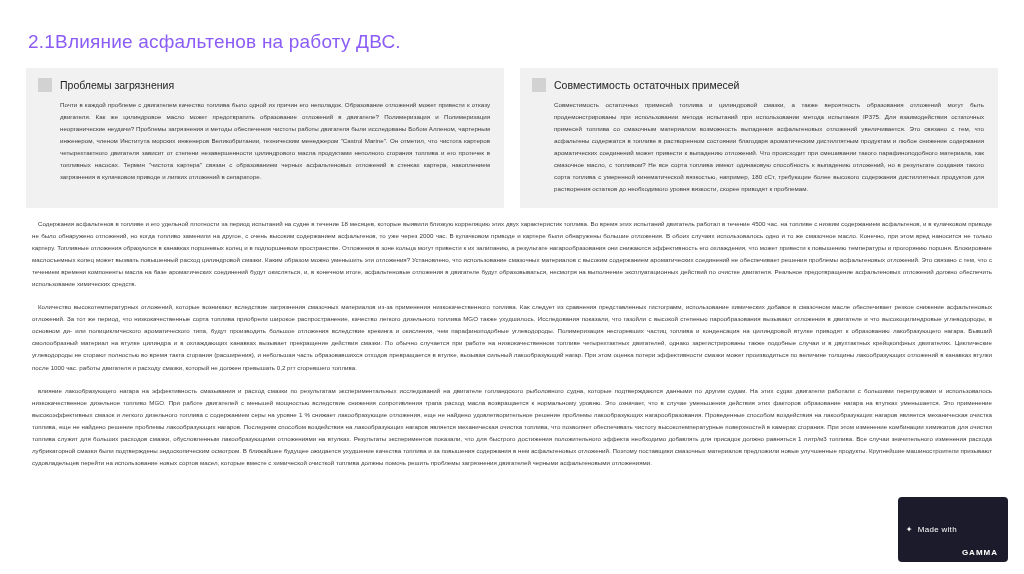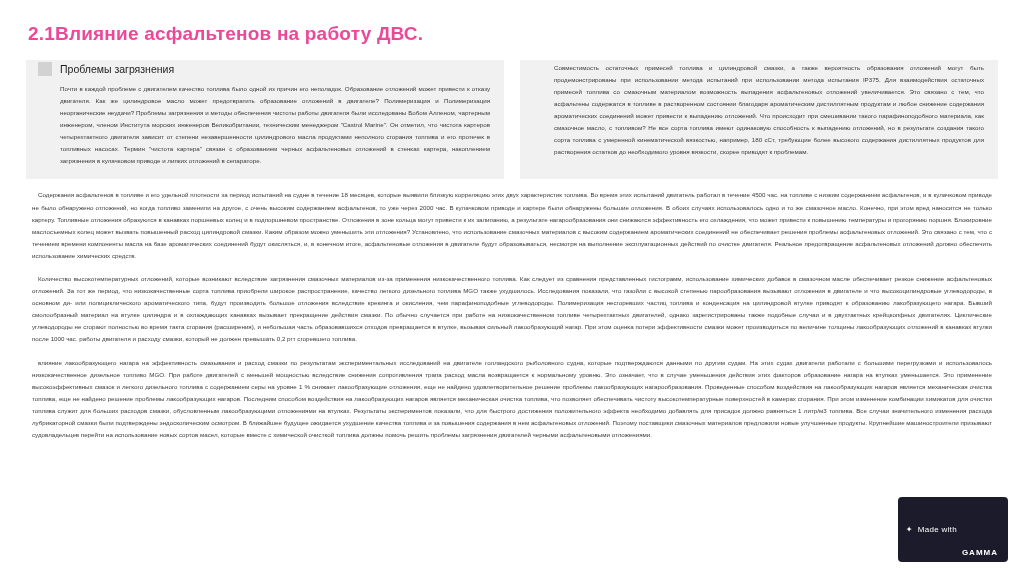--- a/index.html
+++ b/index.html
@@ -16,35 +16,35 @@
   }
   .slide {
     position: relative;
     width: 1024px;
     height: 574px;
     box-sizing: border-box;
     padding: 20px 26px 10px 26px;
   }
   .slide-title {
     font-size: 19px;
-    font-weight: 700;
-    color: #ec4899;
+    font-weight: 400;
+    color: #8b5cf6;
     letter-spacing: 0.2px;
-    margin: 2px 0 14px 2px;
+    margin: 10px 0 14px 2px;
     line-height: 1.25;
   }
   .two-col {
     display: flex;
     gap: 16px;
     margin-bottom: 10px;
   }
   .card {
     flex: 1 1 0;
     background: #f1f1f1;
-    padding: 2px 12px 12px 12px;
+    padding: 10px 12px 12px 12px;
     box-sizing: border-box;
   }
   .card-head {
     display: flex;
     align-items: center;
     gap: 8px;
     margin-bottom: 7px;
   }
   .card-mark {
     width: 14px;
@@ -113,20 +113,24 @@
 
     <div class="card">
       <div class="card-head">
         <span class="card-mark"></span>
         <span class="card-title">Проблемы загрязнения</span>
       </div>
       <div class="card-body">Почти в каждой проблеме с двигателем качество топлива было одной из причин его неполадок. Образование отложений может привести к отказу двигателя. Как же цилиндровое масло может предотвратить образование отложений в двигателе? Полимеризация и Полимеризация неорганические неудачи? Проблемы загрязнения и методы обеспечения чистоты работы двигателя были исследованы Бобом Алленом, чартерным инженером, членом Института морских инженеров Великобритании, техническим менеджером "Castrol Marine". Он отметил, что чистота картеров четырехтактного двигателя зависит от степени незавершенности цилиндрового масла продуктами неполного сгорания топлива и его протечек в топливных насосах. Термин "чистота картера" связан с образованием черных асфальтеновых отложений в стенках картера, накоплением загрязнения в кулачковом приводе и липких отложений в сепараторе.</div>
     </div>
 
     <div class="card">
+      <div class="card-head">
+        <span class="card-mark"></span>
+        <span class="card-title">Совместимость остаточных примесей</span>
+      </div>
       <div class="card-body">Совместимость остаточных примесей топлива и цилиндровой смазки, а также вероятность образования отложений могут быть продемонстрированы при использовании метода испытаний при использовании метода испытания IP375. Для взаимодействия остаточных примесей топлива со смазочным материалом возможность выпадения асфальтеновых отложений увеличивается. Это связано с тем, что асфальтены содержатся в топливе в растворенном состоянии благодаря ароматическим дистиллятным продуктам и любое снижение содержания ароматических соединений может привести к выпадению отложений. Что происходит при смешивании такого парафиноподобного материала, как смазочное масло, с топливом? Не все сорта топлива имеют одинаковую способность к выпадению отложений, но в результате создания такого сорта топлива с умеренной кинематической вязкостью, например, 180 сСт, требующие более высокого содержания дистиллятных продуктов для растворения остатков до необходимого уровня вязкости, скорее приводят к проблемам.</div>
     </div>
 
   </div>
 
   <p class="para indent">Содержания асфальтенов в топливе и его удельной плотности за период испытаний на судне в течение 18 месяцев, которые выявили близкую корреляцию этих двух характеристик топлива. Во время этих испытаний двигатель работал в течение 4500 час. на топливе с низким содержанием асфальтенов, и в кулачковом приводе не было обнаружено отложений, но когда топливо заменили на другое, с очень высоким содержанием асфальтенов, то уже через 2000 час. В кулачковом приводе и картере были обнаружены большие отложения. В обоих случаях использовалось одно и то же смазочное масло. Конечно, при этом вред наносится не только картеру. Топливные отложения образуются в канавках поршневых колец и в подпоршневом пространстве. Отложения в зоне кольца могут привести к их залипанию, а результате нагарообразования они снижаются эффективность его охлаждения, что может привести к повышению температуры и прогорянию поршня. Блокировние маслосъемных колец может вызвать повышенный расход цилиндровой смазки. Каким образом можно уменьшить эти отложения? Установлено, что использование смазочных материалов с высоким содержанием ароматических соединений не обеспечивает решения проблемы асфальтеновых отложений. Это связано с тем, что с течением времени компоненты масла на базе ароматических соединений будут окисляться, и, в конечном итоге, асфальтеновые отложения в двигателе будут образовываться, несмотря на выполнение эксплуатационных действий по очистке двигателя. Реальное предотвращение асфальтеновых отложений должно обеспечить использование химических средств.</p>
   <p class="para indent">Количество высокотемпературных отложений, которые возникают вследствие загрязнения смазочных материалов из-за применения низкокачественного топлива. Как следует из сравнения представленных гистограмм, использование химических добавок в смазочном масле обеспечивает резкое снижение асфальтеновых отложений. За тот же период, что низкокачественные сорта топлива приобрели широкое распространение, качество легкого дизельного топлива MGO также ухудшилось. Исследования показали, что газойли с высокой степенью парообразования вызывают отложения в двигателе и что высокоцилиндровые углеводороды, в основном ди- или полициклического ароматического типа, будут производить большое отложения вследствие крекинга и окисления, чем парафиноподобные углеводороды. Полимеризация несгоревших частиц топлива и конденсация на цилиндровой втулке приводят к образованию лакобразующего нагара. Бывший смолообразный материал на втулке цилиндра и в охлаждающих канавках вызывает прекращение действия смазки. По обычно случается при работе на низкокачественном топливе четырехтактных двигателей, однако зарегистрированы также подобные случаи и в двухтактных крейцкопфных двигателях. Циклические углеводороды не сгорают полностью во время такта сгорания (расширения), и небольшая часть образовавшихся отходов превращается в втулке, вызывая сильный лакообразующий нагар. При этом оценка потери эффективности смазки может производиться по величине толщины лакообразующих отложений в канавках втулки после 1000 час. работы двигателя и расходу смазки, который не должен превышать 0,2 ргт сгоревшего топлива.</p>
   <p class="para indent">влияние лакообразующего нагара на эффективность смазывания и расход смазки по результатам экспериментальных исследований на двигателе голландского рыболовного судна, которые подтверждаются данными по другим судам. На этих судах двигатели работали с большими перегрузками и использовалось низкокачественное дизельное топливо MGO. При работе двигателей с меньшей мощностью вследствие снижения сопротивления трапа расход масла возвращается к нормальному уровню. Это означает, что в случае уменьшения действия этих факторов образование нагара на втулках уменьшается. Это применение высокоэффективных смазок и легкого дизельного топлива с содержанием серы на уровне 1 % снижает лакообразующие отложения, еще не найдено удовлетворительное решение проблемы лакообразующих нагарообразования. Проведенные способом воздействия на лакообразующих нагаров является механическая очистка топлива, еще не найдено решение проблемы лакообразующих нагаров. Последним способом воздействия на лакообразующих нагаров является механическая очистка топлива, что позволяет обеспечивать чистоту высокотемпературные поверхностей в камерах сгорания. При этом изменение комбинации химикатов для очистки топлива служит для больших расходов смазки, обусловленным лакообразующими отложениями на втулках. Результаты экспериментов показали, что для быстрого достижения положительного эффекта необходимо добавлять для присадок должно равняться 1 литр/м3 топлива. Все случаи значительного изменения расхода лубрикаторной смазки были подтверждены эндоскопическим осмотром. В ближайшее будущее ожидается ухудшение качества топлива и за повышения содержания в нем асфальтеновых отложений. Поэтому поставщики смазочных материалов предложили новые улучшенные продукты. Крупнейшие машиностроители призывают судовладельцев перейти на использование новых сортов масел, которые вместе с химической очисткой топлива должны помочь решить проблемы загрязнения двигателей черными асфальтеновыми отложениями.</p>
 
   <div class="badge">

